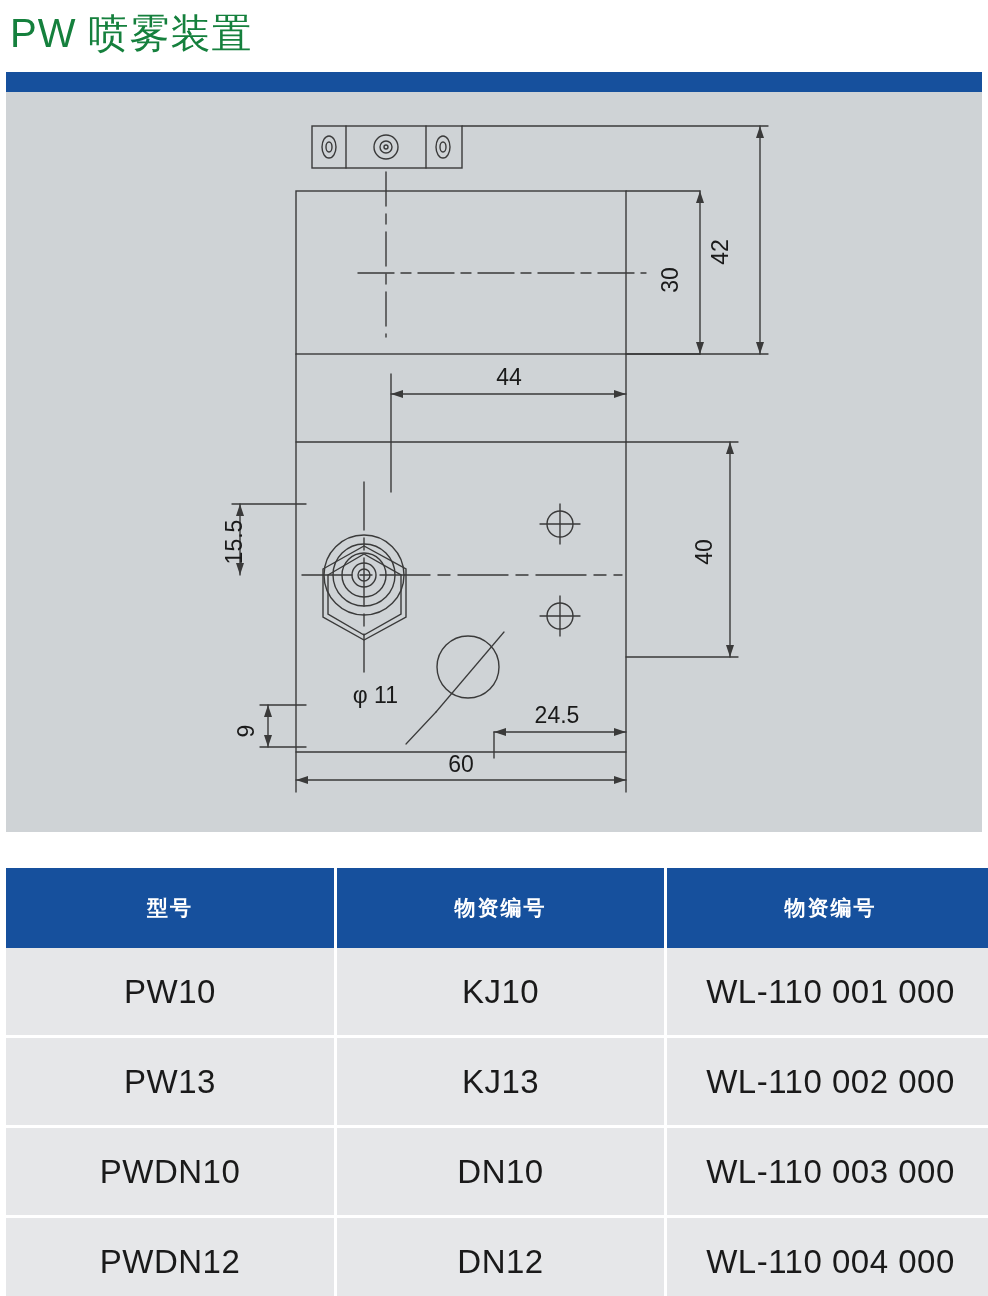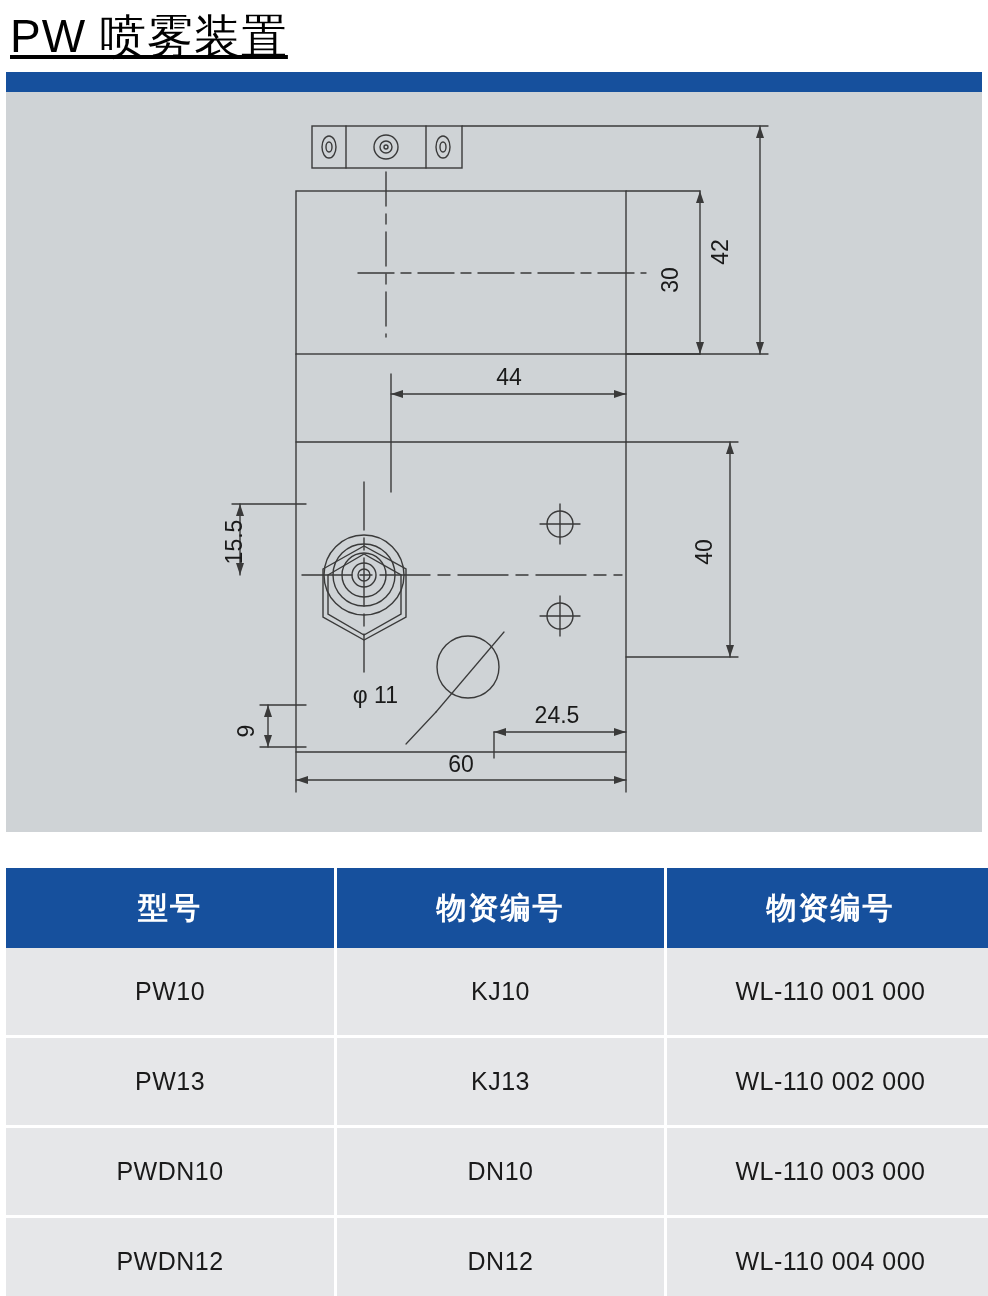--- a/index.html
+++ b/index.html
@@ -17,26 +17,25 @@
   }
   .page {
     position: relative;
     width: 988px;
     height: 1296px;
   }
   .page-title {
     position: absolute;
     left: 10px;
     top: 6px;
-    font-size: 46px;
+    font-size: 40px;
     letter-spacing: 1px;
     font-weight: 400;
-    color: #000000;
+    color: #15803d;
     white-space: nowrap;
-    text-decoration: underline;
   }
   .title-bar {
     position: absolute;
     left: 6px;
     top: 72px;
     width: 976px;
     height: 20px;
     background: #16509d;
   }
   .drawing-panel {
@@ -55,35 +54,35 @@
     position: absolute;
     left: 6px;
     top: 868px;
     width: 976px;
     border-collapse: collapse;
     table-layout: fixed;
   }
   .spec-table th {
     background: #16509d;
     color: #ffffff;
-    font-size: 30px;
+    font-size: 21px;
     font-weight: 700;
     height: 78px;
     text-align: center;
     vertical-align: middle;
     border-right: 3px solid #ffffff;
     letter-spacing: 2px;
   }
   .spec-table th:last-child {
     border-right: none;
   }
   .spec-table td {
     background: #e6e7e9;
     color: #1a1a1a;
-    font-size: 25px;
+    font-size: 33px;
     height: 85px;
     text-align: center;
     vertical-align: middle;
     border-right: 3px solid #ffffff;
     border-bottom: 3px solid #ffffff;
     letter-spacing: 0.5px;
     font-weight: 400;
   }
   .spec-table td:last-child {
     border-right: none;

